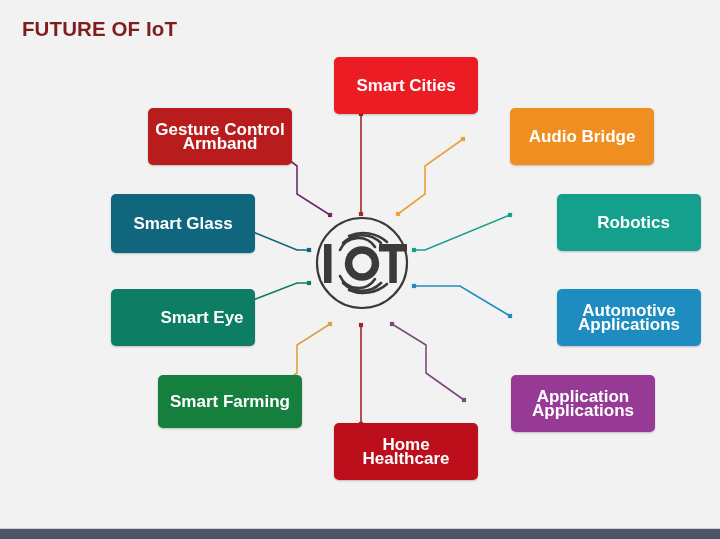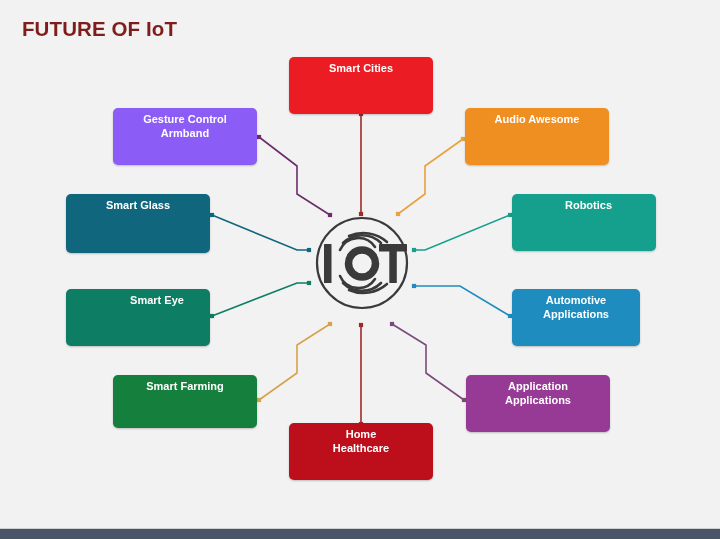--- a/index.html
+++ b/index.html
@@ -57,29 +57,31 @@
     color: #232323;
     white-space: nowrap;
   }
 
   
   .node {
     position: absolute;
     box-sizing: border-box;
     border-radius: 5px;
     display: flex;
+    align-items: center;
     justify-content: center;
     text-align: center;
     color: #ffffff;
-    font-size: 11px;
+    font-size: 17px;
     font-weight: bold;
     line-height: 14px;
     padding: 4px 6px;
     box-shadow: 0 1px 2px rgba(0,0,0,0.22);
     cursor: pointer;
+    margin-left: 45px;
   }
   .node span {
     display: block;
     pointer-events: none;
   }
 
   
   #connectors {
     position: absolute;
     left: 0; top: 0;
@@ -136,39 +138,39 @@
         <rect x="389.9" y="321.9" width="4.2" height="4.2" fill="#7a4a7a"></rect>
         <polyline points="361,424 361,325" fill="none" stroke="#9e2a2a" stroke-width="1.6"></polyline>
         <rect x="358.9" y="421.9" width="4.2" height="4.2" fill="#9e2a2a"></rect>
         <rect x="358.9" y="322.9" width="4.2" height="4.2" fill="#9e2a2a"></rect>
       </svg>
 
     <div id="node-layer">
         <div class="node" style="left: 289px; top: 57px; width: 144px; height: 57px; background: rgb(236, 28, 36); color: rgb(255, 255, 255);">
           <div>Smart Cities</div>
         </div>
-        <div class="node" style="left: 113px; top: 108px; width: 144px; height: 57px; background: #8b5cf6; color: rgb(255, 255, 255);">
+        <div class="node" style="left: 103px; top: 108px; width: 144px; height: 57px; background: #b91c1c; color: rgb(255, 255, 255);">
           <div>
             <span>Gesture Control</span>
             <span>Armband</span>
           </div>
         </div>
         <div class="node" style="left: 465px; top: 108px; width: 144px; height: 57px; background: rgb(239, 143, 34); color: rgb(255, 255, 255);">
-          <div>Audio Awesome</div>
+          <div>Audio Bridge</div>
         </div>
         <div class="node" style="left: 66px; top: 194px; width: 144px; height: 59px; background: rgb(16, 102, 125); color: rgb(255, 255, 255);">
           <div>Smart Glass</div>
         </div>
         <div class="node" style="left: 512px; top: 194px; width: 144px; height: 57px; background: rgb(20, 160, 140); color: rgb(255, 255, 255); padding-left: 15px;">
           <div>Robotics</div>
         </div>
         <div class="node" style="left: 66px; top: 289px; width: 144px; height: 57px; background: rgb(13, 125, 99); color: rgb(255, 255, 255); padding-left: 44px;">
           <div>Smart Eye</div>
         </div>
-        <div class="node" style="left: 512px; top: 289px; width: 128px; height: 57px; background: rgb(30, 140, 190); color: rgb(255, 255, 255);">
+        <div class="node" style="left: 512px; top: 289px; width: 144px; height: 57px; background: rgb(30, 140, 190); color: rgb(255, 255, 255);">
           <div>
             <span>Automotive</span>
             <span>Applications</span>
           </div>
         </div>
         <div class="node" style="left: 113px; top: 375px; width: 144px; height: 53px; background: #15803d; color: rgb(255, 255, 255);">
           <div>Smart Farming</div>
         </div>
         <div class="node" style="left: 466px; top: 375px; width: 144px; height: 57px; background: rgb(150, 58, 150); color: rgb(255, 255, 255);">
           <div>

